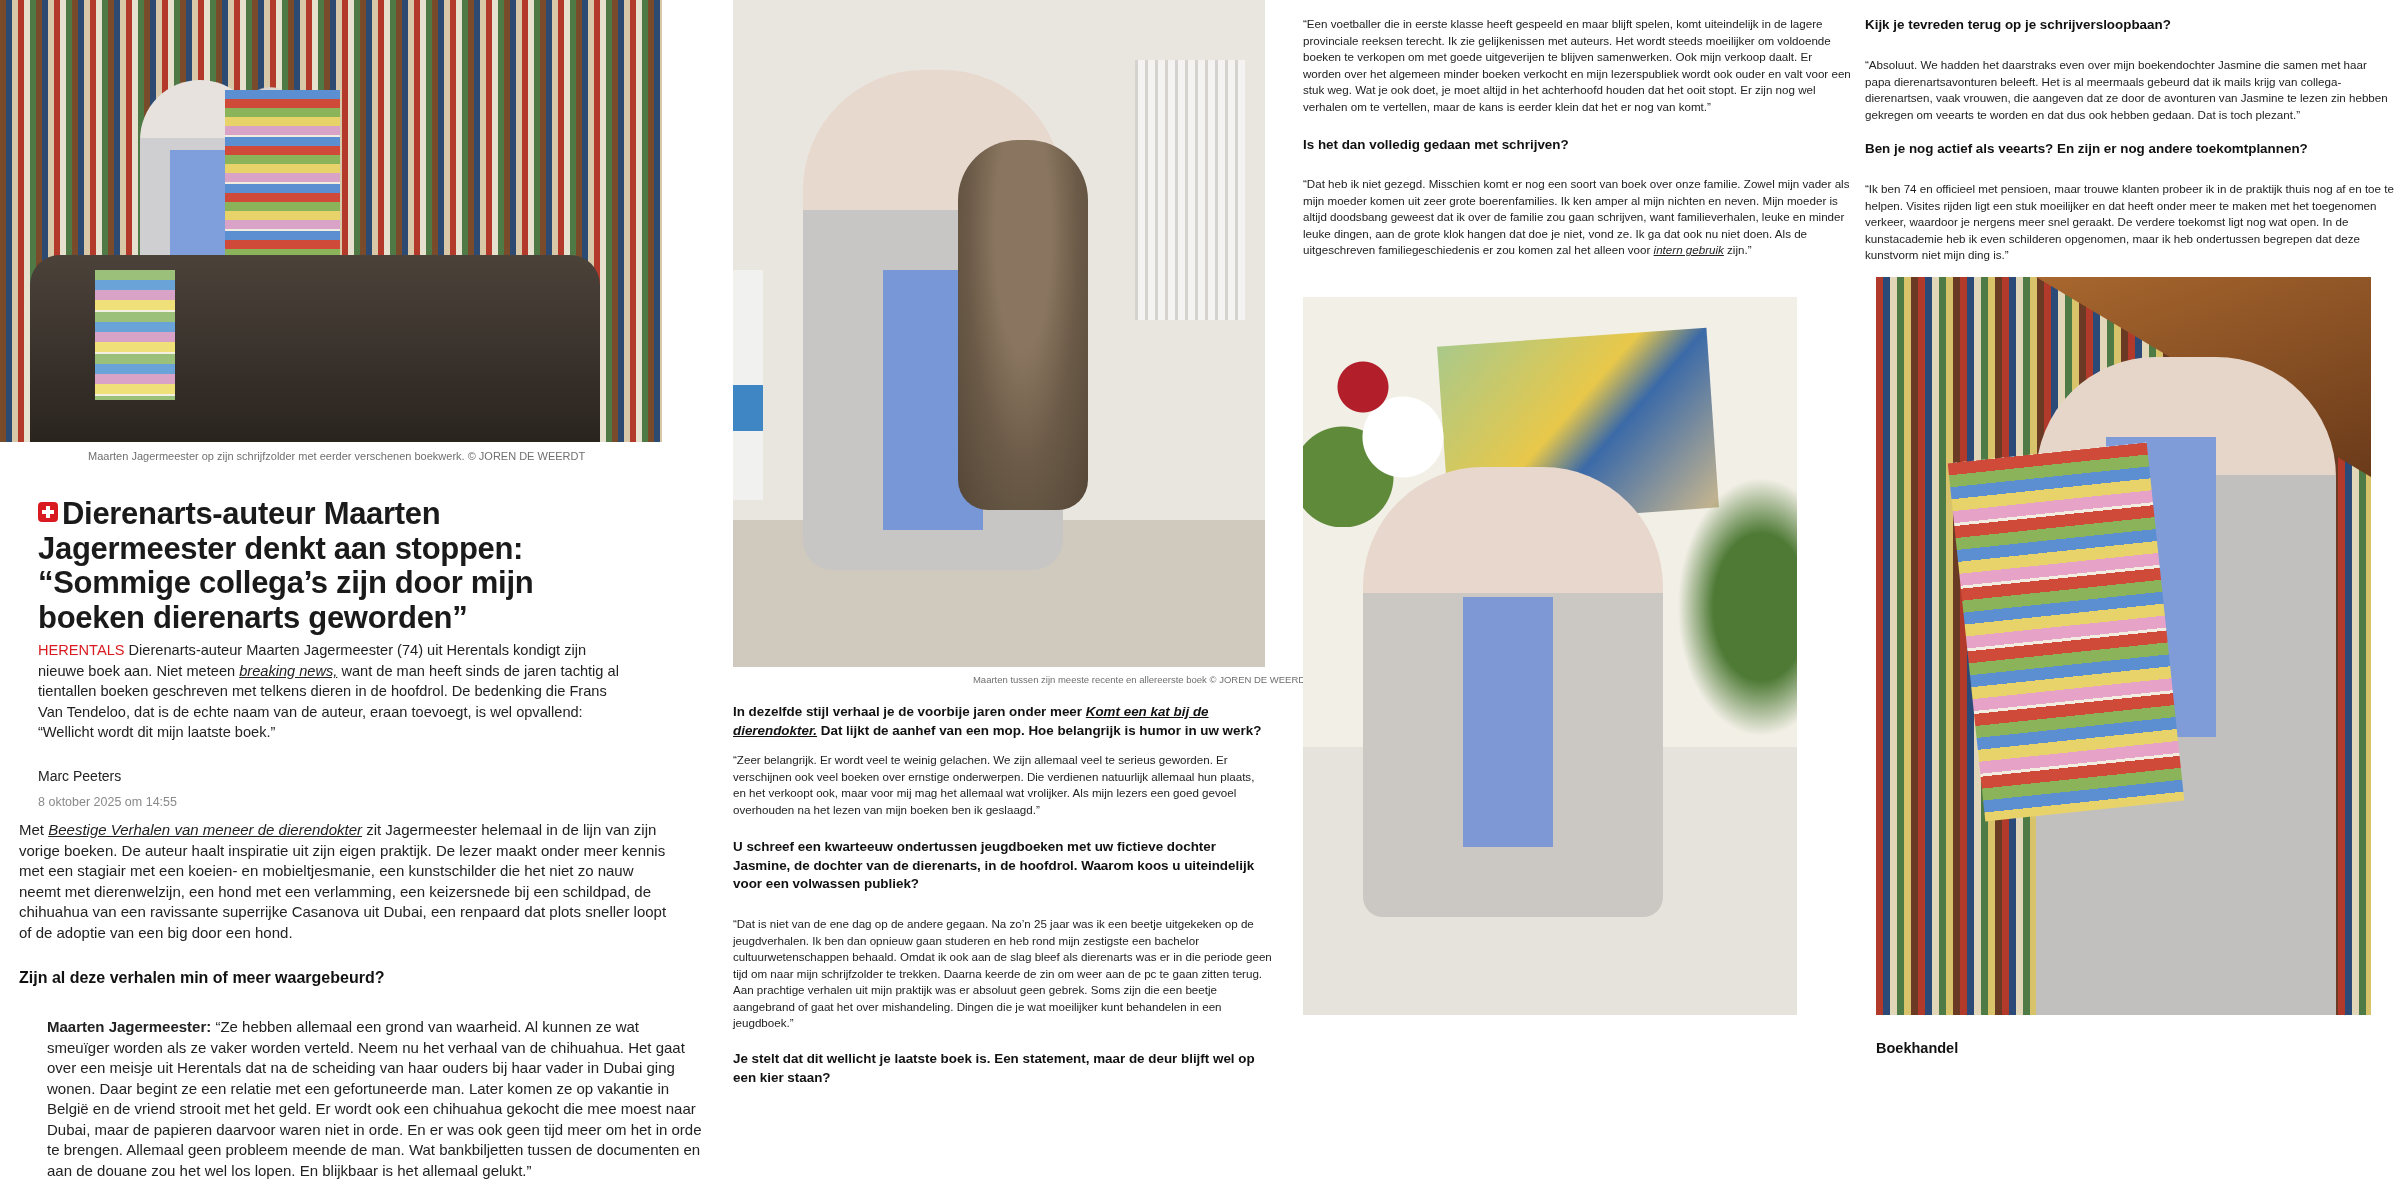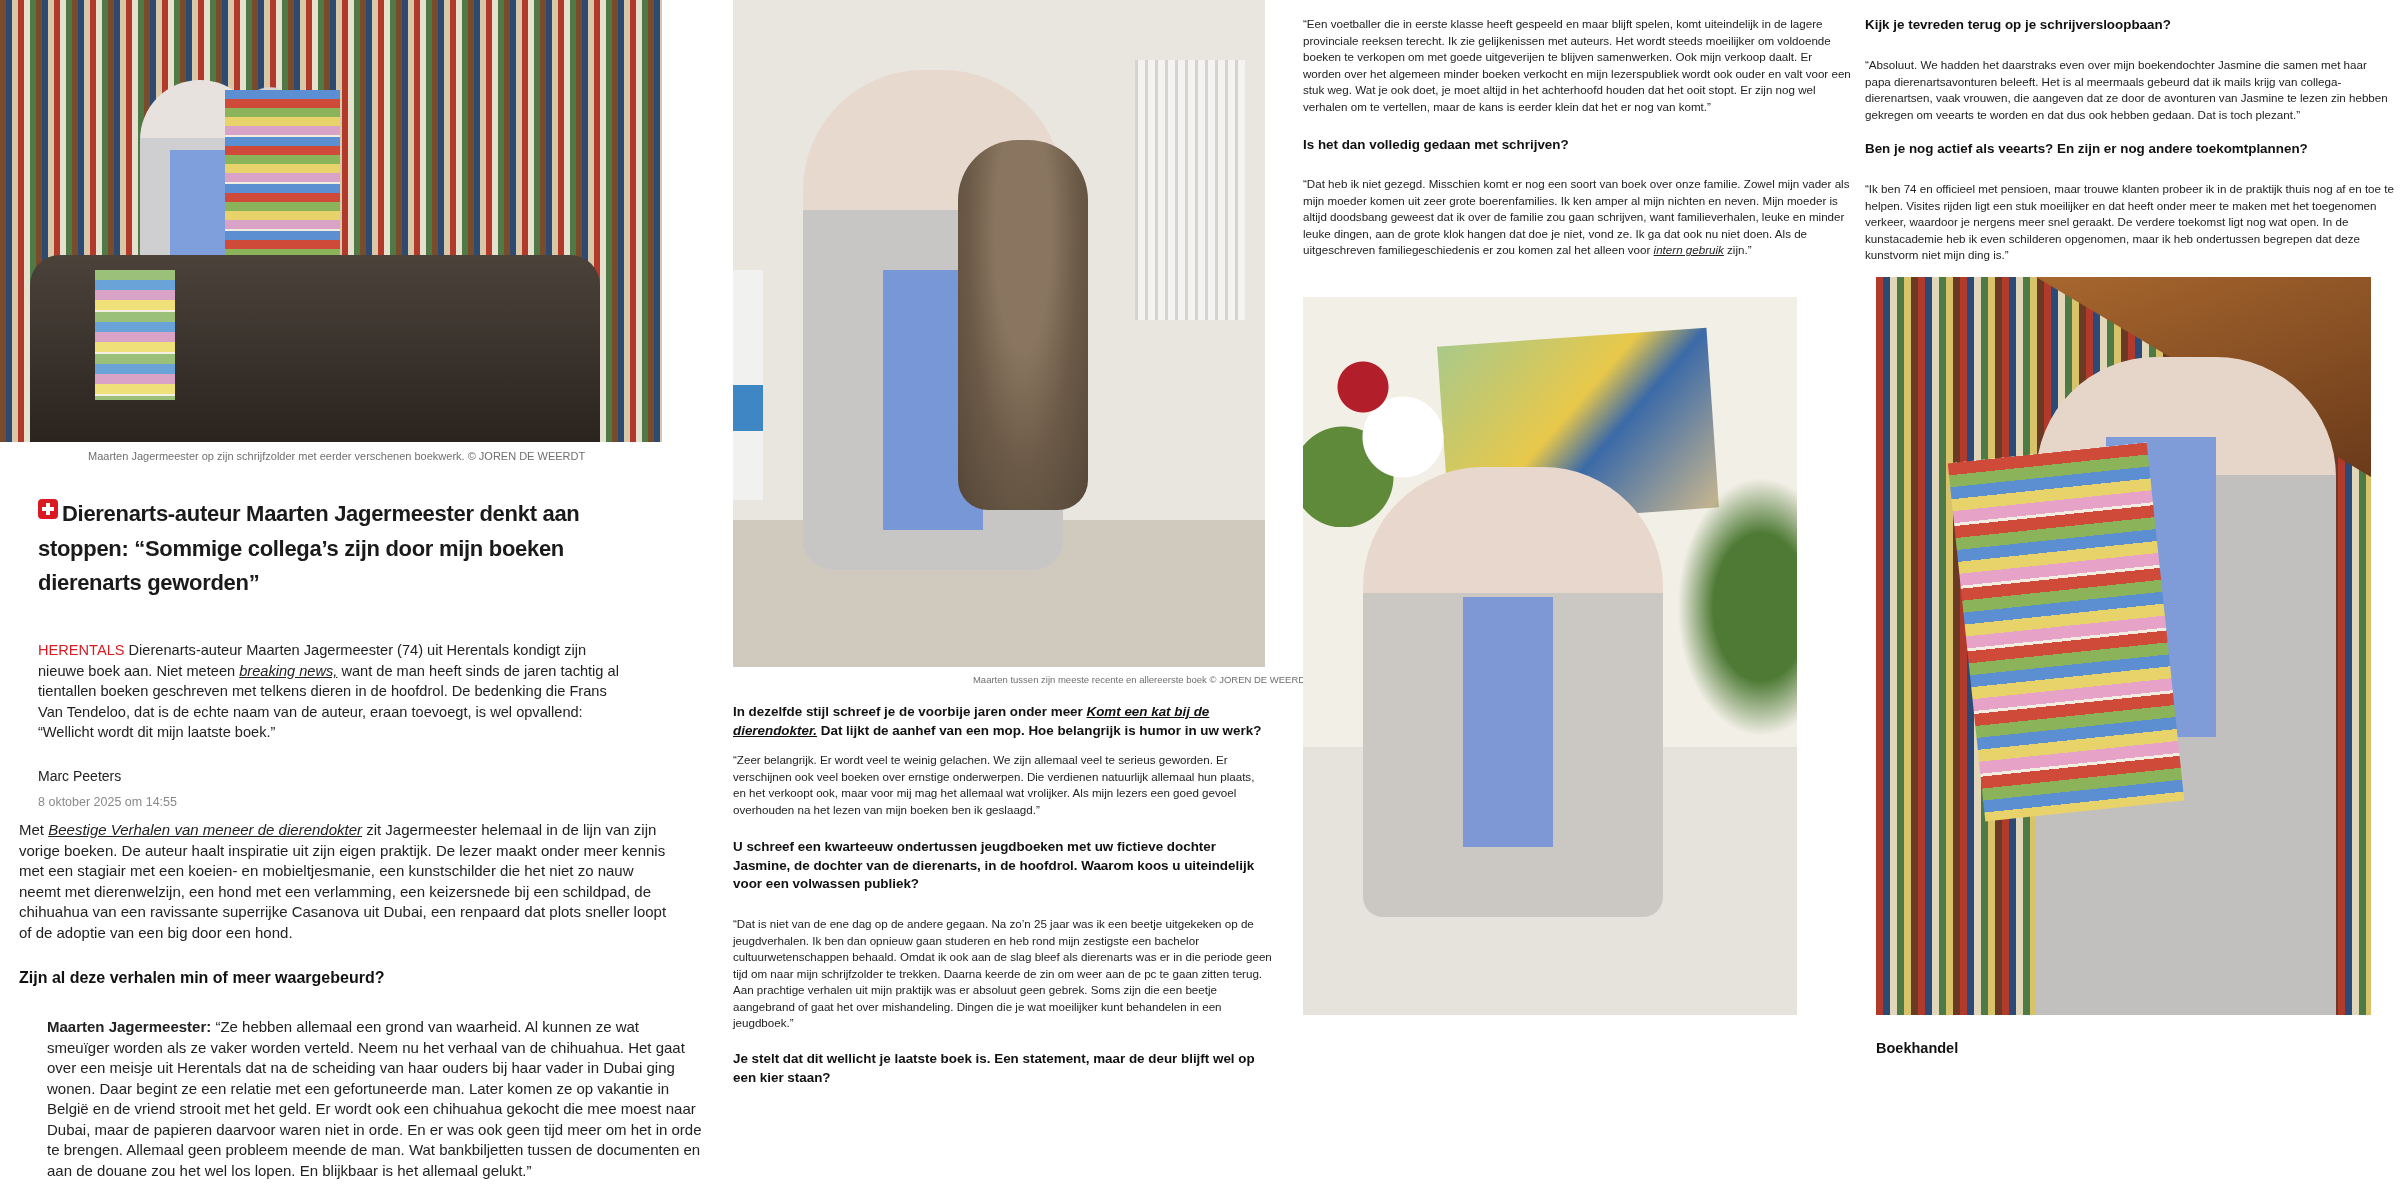--- a/index.html
+++ b/index.html
@@ -55,21 +55,21 @@
   .p4 .roof { position:absolute; left:160px; top:0; width:335px; height:200px; background:linear-gradient(160deg,#a8672e,#6a3a1a); clip-path:polygon(0 0,100% 0,100% 100%); }
   .p4 .person { position:absolute; left:160px; top:80px; width:300px; height:658px; background:linear-gradient(180deg,#e6d6ca 0 18%,#c2c0be 18% 100%); border-radius:120px 120px 0 0; }
   .p4 .sweater { position:absolute; left:230px; top:160px; width:110px; height:300px; background:#7f9bd8; }
   .p4 .stack { position:absolute; left:90px; top:175px; width:200px; height:360px; transform:rotate(-6deg);
         background:repeating-linear-gradient(180deg,#d04a3a 0 12px,#8bb35a 12px 24px,#5b8fd1 24px 36px,#e8d36a 36px 48px,#e6a3c7 48px 60px,#f2ede0 60px 63px); }
 
   .plus-icon { display:inline-block; width:20px; height:20px; background:#d91a21; border-radius:4px; position:relative; vertical-align:2px; margin-right:4px; }
   .plus-icon::before { content:""; position:absolute; left:8px; top:4px; width:4px; height:12px; background:#fff; }
   .plus-icon::after { content:""; position:absolute; left:4px; top:8px; width:12px; height:4px; background:#fff; }
 
-  .headline { font-family:"Liberation Sans", sans-serif; font-weight:bold; font-size:22px; line-height:34.5px; color:#1a1a1a; letter-spacing:-0.3px; }
+  .headline { font-family:"Liberation Sans", sans-serif; font-weight:bold; font-size:31px; line-height:34.5px; color:#1a1a1a; letter-spacing:-0.3px; }
   .dateline { color:#d91a21; }
   .byline { font-size:14px; color:#222; }
   .date { font-size:12.5px; color:#8a8a8a; }
 </style>
 </head>
 <body>
 
 <div class="photo p1">
   <div class="person"></div>
   <div class="sweater"></div>
@@ -103,21 +103,21 @@
 <div class="photo p2">
   <div class="shelf"></div>
   <div class="book"></div>
   <div class="person"></div>
   <div class="sweater"></div>
   <div class="cat"></div>
 </div>
 <div class="abs caption" style="left:733px; top:674px; width:530px; font-size:9.5px;text-align:right;">Maarten tussen zijn meeste recente en allereerste boek © JOREN DE WEERDT</div>
 
 <div class="abs q-sm" style="left:733px; top:703px; width:535px;">
-  <span>In dezelfde stijl schreef je de voorbije jaren onder meer </span><i>Komt een kat bij de dierendokter.</i><span> Dat lijkt de aanhef van een mop. Hoe belangrijk is humor in uw werk?</span>
+  <span>In dezelfde stijl verhaal je de voorbije jaren onder meer </span><i>Komt een kat bij de dierendokter.</i><span> Dat lijkt de aanhef van een mop. Hoe belangrijk is humor in uw werk?</span>
 </div>
 
 <div class="abs body-sm" style="left:733px; top:752px; width:535px; font-size:11.6px; line-height:16.5px;">“Zeer belangrijk. Er wordt veel te weinig gelachen. We zijn allemaal veel te serieus geworden. Er verschijnen ook veel boeken over ernstige onderwerpen. Die verdienen natuurlijk allemaal hun plaats, en het verkoopt ook, maar voor mij mag het allemaal wat vrolijker. Als mijn lezers een goed gevoel overhouden na het lezen van mijn boeken ben ik geslaagd.”</div>
 
 <div class="abs q-sm" style="left:733px; top:838px; width:540px; line-height:18.5px;">U schreef een kwarteeuw ondertussen jeugdboeken met uw fictieve dochter Jasmine, de dochter van de dierenarts, in de hoofdrol. Waarom koos u uiteindelijk voor een volwassen publiek?</div>
 
 <div class="abs body-sm" style="left:733px; top:916px; width:540px; font-size:11.6px; line-height:16.5px;">“Dat is niet van de ene dag op de andere gegaan. Na zo’n 25 jaar was ik een beetje uitgekeken op de jeugdverhalen. Ik ben dan opnieuw gaan studeren en heb rond mijn zestigste een bachelor cultuurwetenschappen behaald. Omdat ik ook aan de slag bleef als dierenarts was er in die periode geen tijd om naar mijn schrijfzolder te trekken. Daarna keerde de zin om weer aan de pc te gaan zitten terug. Aan prachtige verhalen uit mijn praktijk was er absoluut geen gebrek. Soms zijn die een beetje aangebrand of gaat het over mishandeling. Dingen die je wat moeilijker kunt behandelen in een jeugdboek.”</div>
 
 <div class="abs q-sm" style="left:733px; top:1050px; width:540px;">Je stelt dat dit wellicht je laatste boek is. Een statement, maar de deur blijft wel op een kier staan?</div>
 

